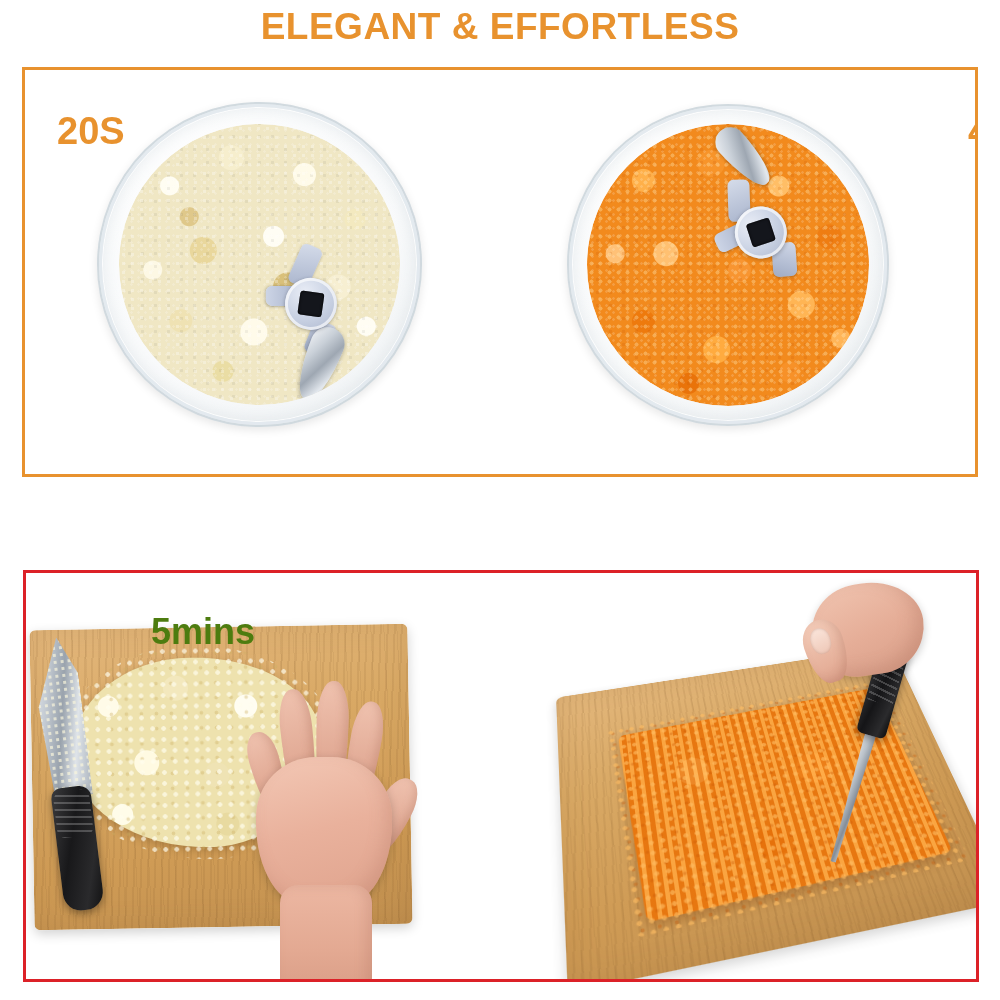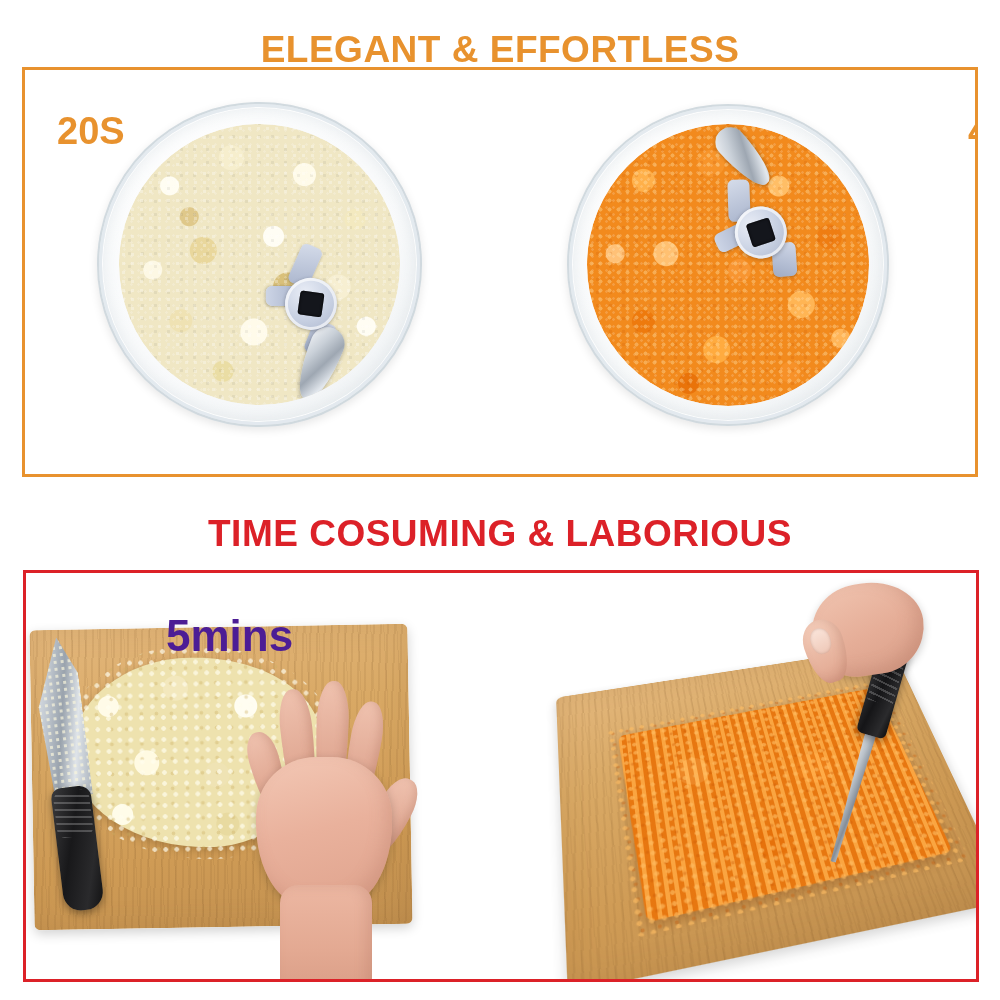--- a/index.html
+++ b/index.html
@@ -10,32 +10,32 @@
     overflow:hidden;
     position:relative;
   }
   .page{position:absolute;inset:0;background:#fff;}
 
   
   .heading{
     position:absolute;left:0;width:1000px;text-align:center;
     font-weight:700;letter-spacing:0.5px;white-space:nowrap;
   }
-  #heading-top{top:29px;font-size:37px;color:#E8922E;}
+  #heading-top{top:6px;font-size:37px;color:#E8922E;}
   #heading-bottom{top:513px;font-size:37px;color:#DC2128;}
 
   
   .panel{position:absolute;box-sizing:border-box;background:#fff;overflow:hidden;}
   #panel-top{left:22px;top:67px;width:956px;height:410px;border:3px solid #E8922E;}
   #panel-bottom{left:23px;top:570px;width:956px;height:412px;border:3px solid #DC2128;}
 
   
   .time-label{position:absolute;font-weight:700;white-space:nowrap;z-index:30;}
   .time-orange{color:#E8922E;font-size:38px;}
-  .time-red{color:#4c1d95;font-size:44px;margin-left:15px;}
+  .time-red{color:#4d7c0f;font-size:36px;}
   #label-20s{left:32px;top:24px;}
   #label-40s{left:473px;top:24px;}
   #label-5mins{left:125px;top:22px;}
 
   
   .cell{position:absolute;top:16px;height:100%;}
   #cell-garlic-bowl{left:0;width:470px;}
   #cell-carrot-bowl{left:470px;width:480px;}
   #cell-garlic-board{left:0;width:480px;}
   #cell-carrot-board{left:480px;width:470px;}
@@ -353,21 +353,20 @@
             <div class="blade-arm arm-b"></div>
             <div class="blade-arm arm-c"></div>
             <div class="blade-hub"></div>
             <div class="blade-socket"></div>
           </div>
         </div>
       </div>
     </div>
   </div>
 
-  <div class="heading" id="heading-bottom">TIME COSUMING &amp; LABORIOUS</div>
 
   <div class="panel" id="panel-bottom">
 
     <div class="cell" id="cell-garlic-board">
 
       <div class="time-label time-red" id="label-5mins">5mins</div>
 
       <div class="board" id="board-left">
         <div class="board-hole" style="left:28px;top:236px;"></div>
         <div class="pile garlic-pile">

